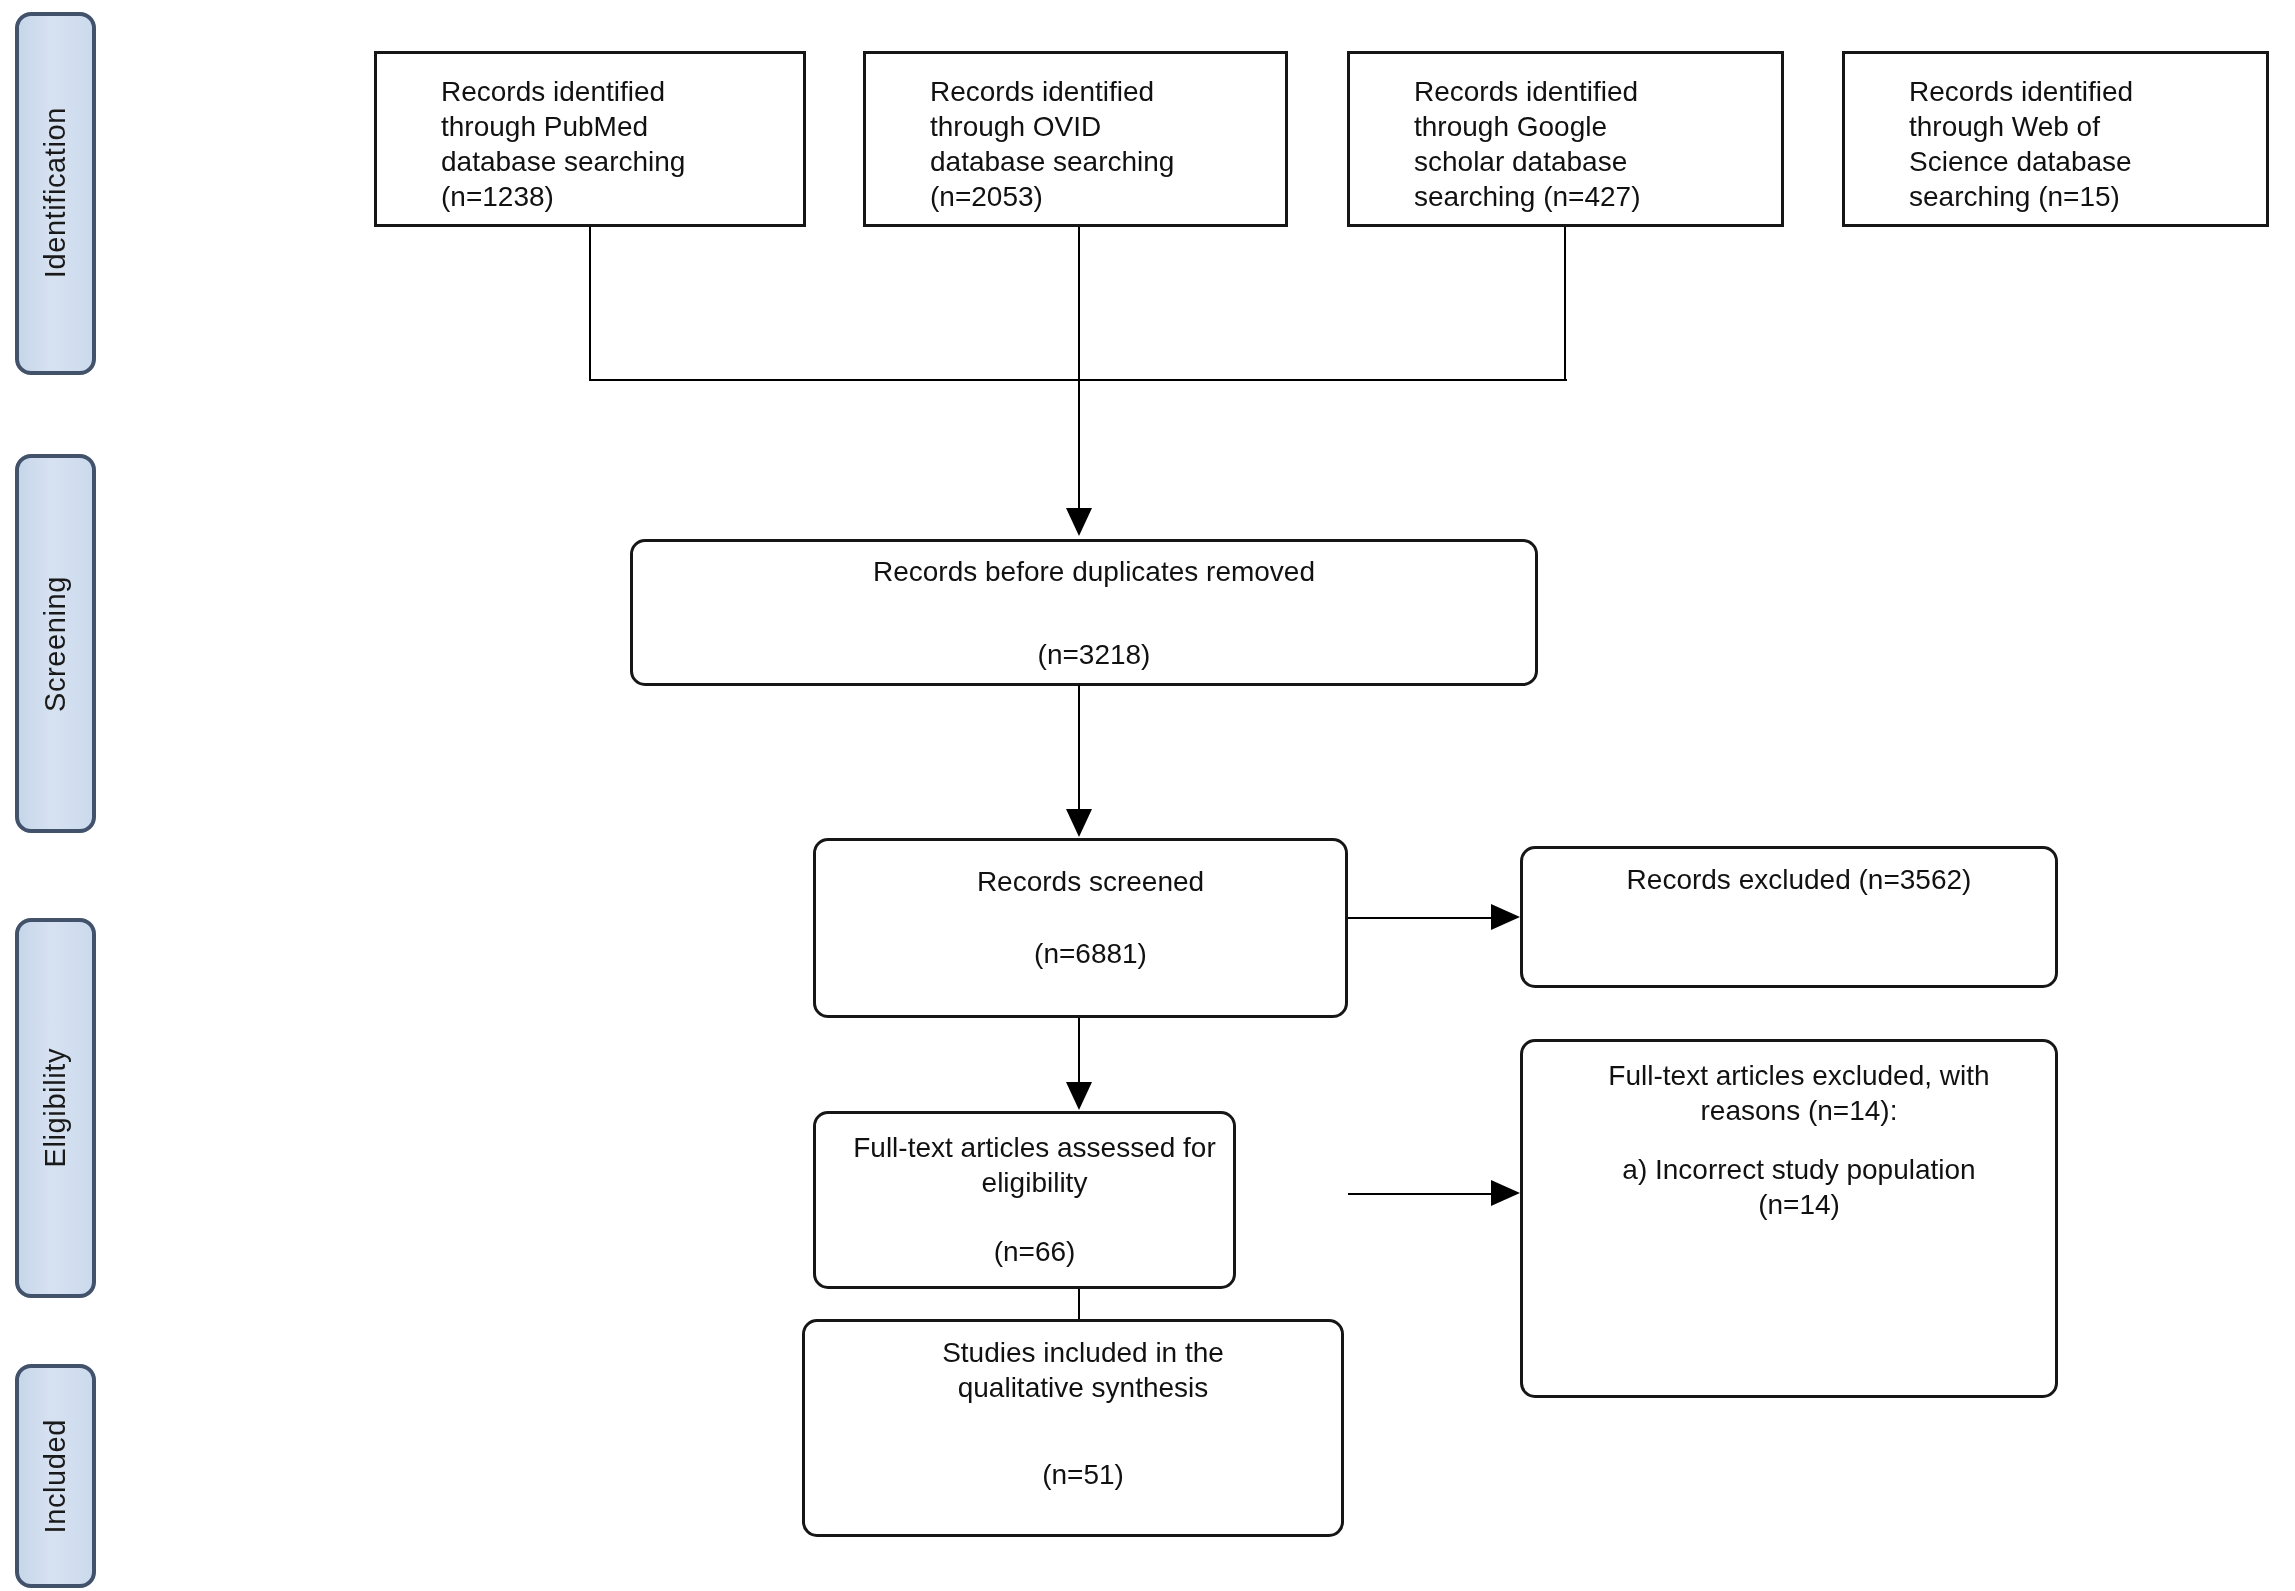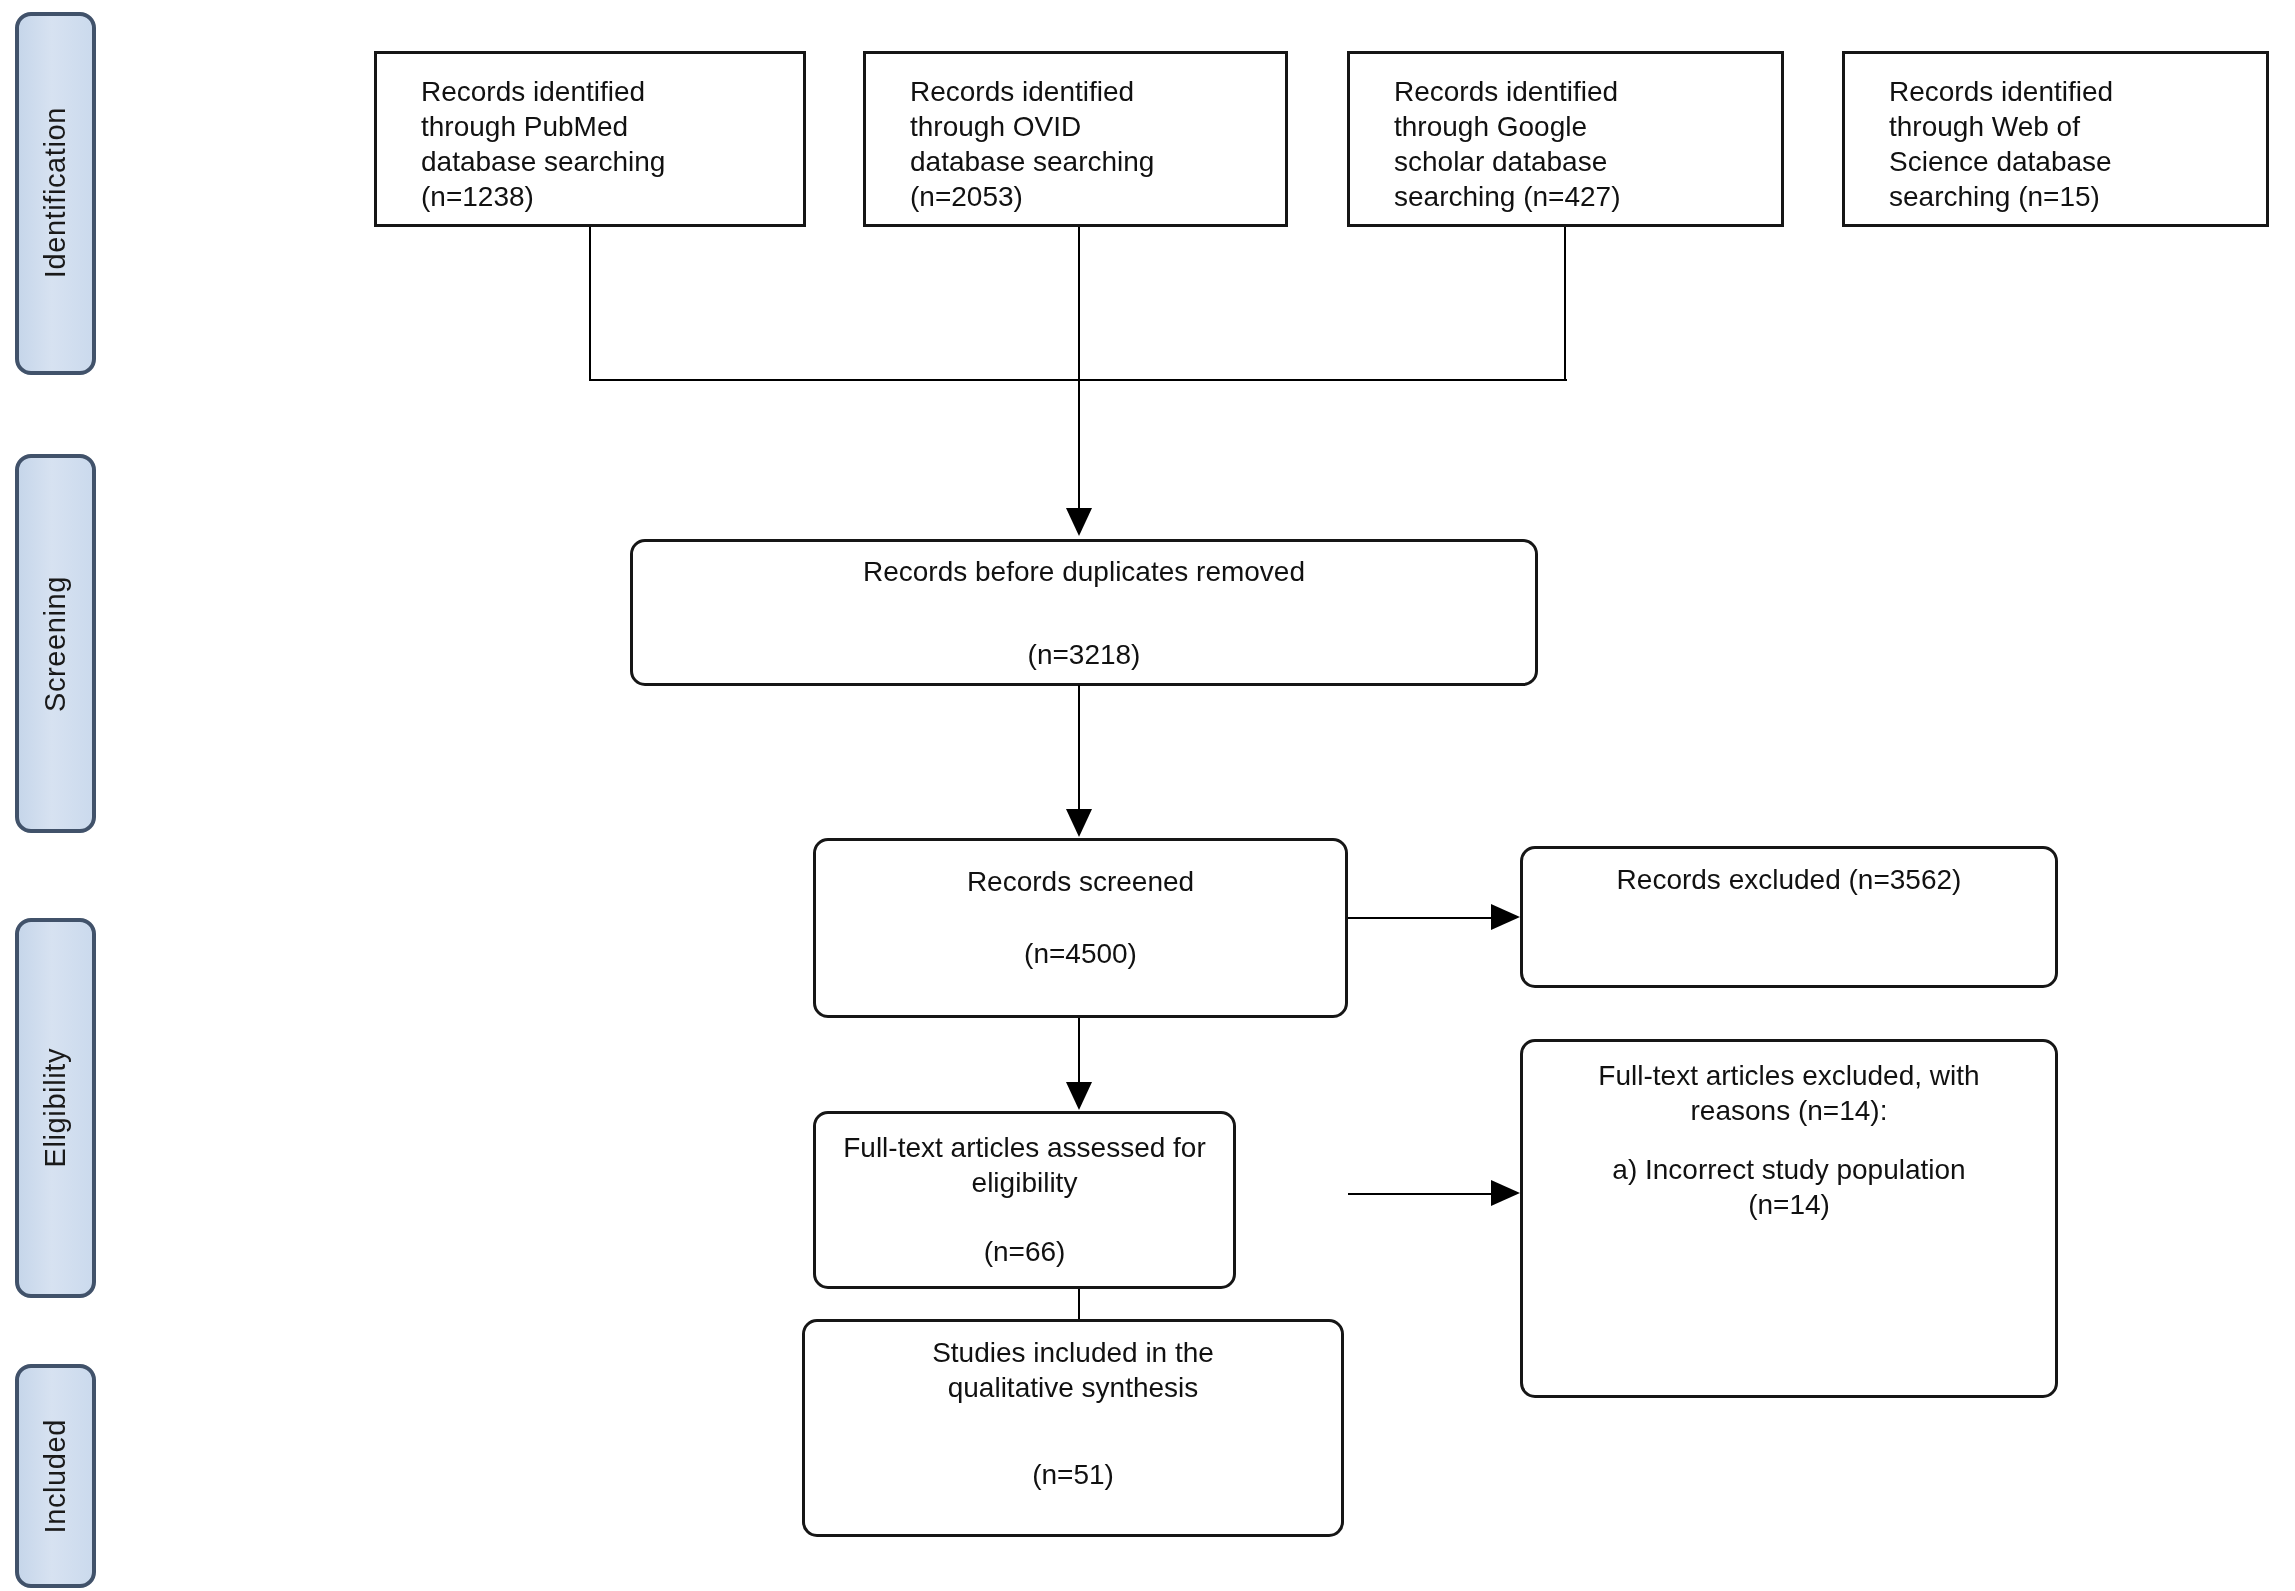--- a/index.html
+++ b/index.html
@@ -40,21 +40,21 @@
 
   
   .fbox {
     position: absolute;
     border: 3.7px solid #161616;
     box-sizing: border-box;
     background: #ffffff;
     font-size: 28px;
     line-height: 35px;
   }
-  .txt { white-space: pre-line; }
+  .txt { white-space: pre-line; margin-left: 20px; }
 
   
   .fbox.toprow { padding: 19.5px 12.2px 0 44px; text-align: left; }
   #box-pubmed { left: 374px;  top: 51px; width: 432px; height: 176px; }
   #box-ovid   { left: 863px; top: 51px; width: 425px; height: 176px; }
   #box-google { left: 1347px; top: 51px; width: 437px; height: 176px; }
   #box-wos    { left: 1842px; top: 51px; width: 427px; height: 176px; }
 
   
   .fbox.center {
@@ -167,21 +167,21 @@
   <div class="fbox center" id="box-duplicates">
     <div class="txt">Records before duplicates removed</div>
     <div class="txt">(n=3218)</div>
   </div>
 
   <div class="line vline" id="v-dup-scr"></div>
   <div class="arrow-down" id="a-to-scr"></div>
 
   <div class="fbox center" id="box-screened">
     <div class="txt">Records screened</div>
-    <div class="txt">(n=4500)</div>
+    <div class="txt">(n=6881)</div>
   </div>
 
   <div class="line hline" id="h-scr-exc"></div>
   <div class="arrow-right" id="a-to-exc"></div>
 
   <div class="fbox center" id="box-excluded">
     <div class="txt">Records excluded (n=3562)</div>
   </div>
 
   <div class="line vline" id="v-scr-ass"></div>

